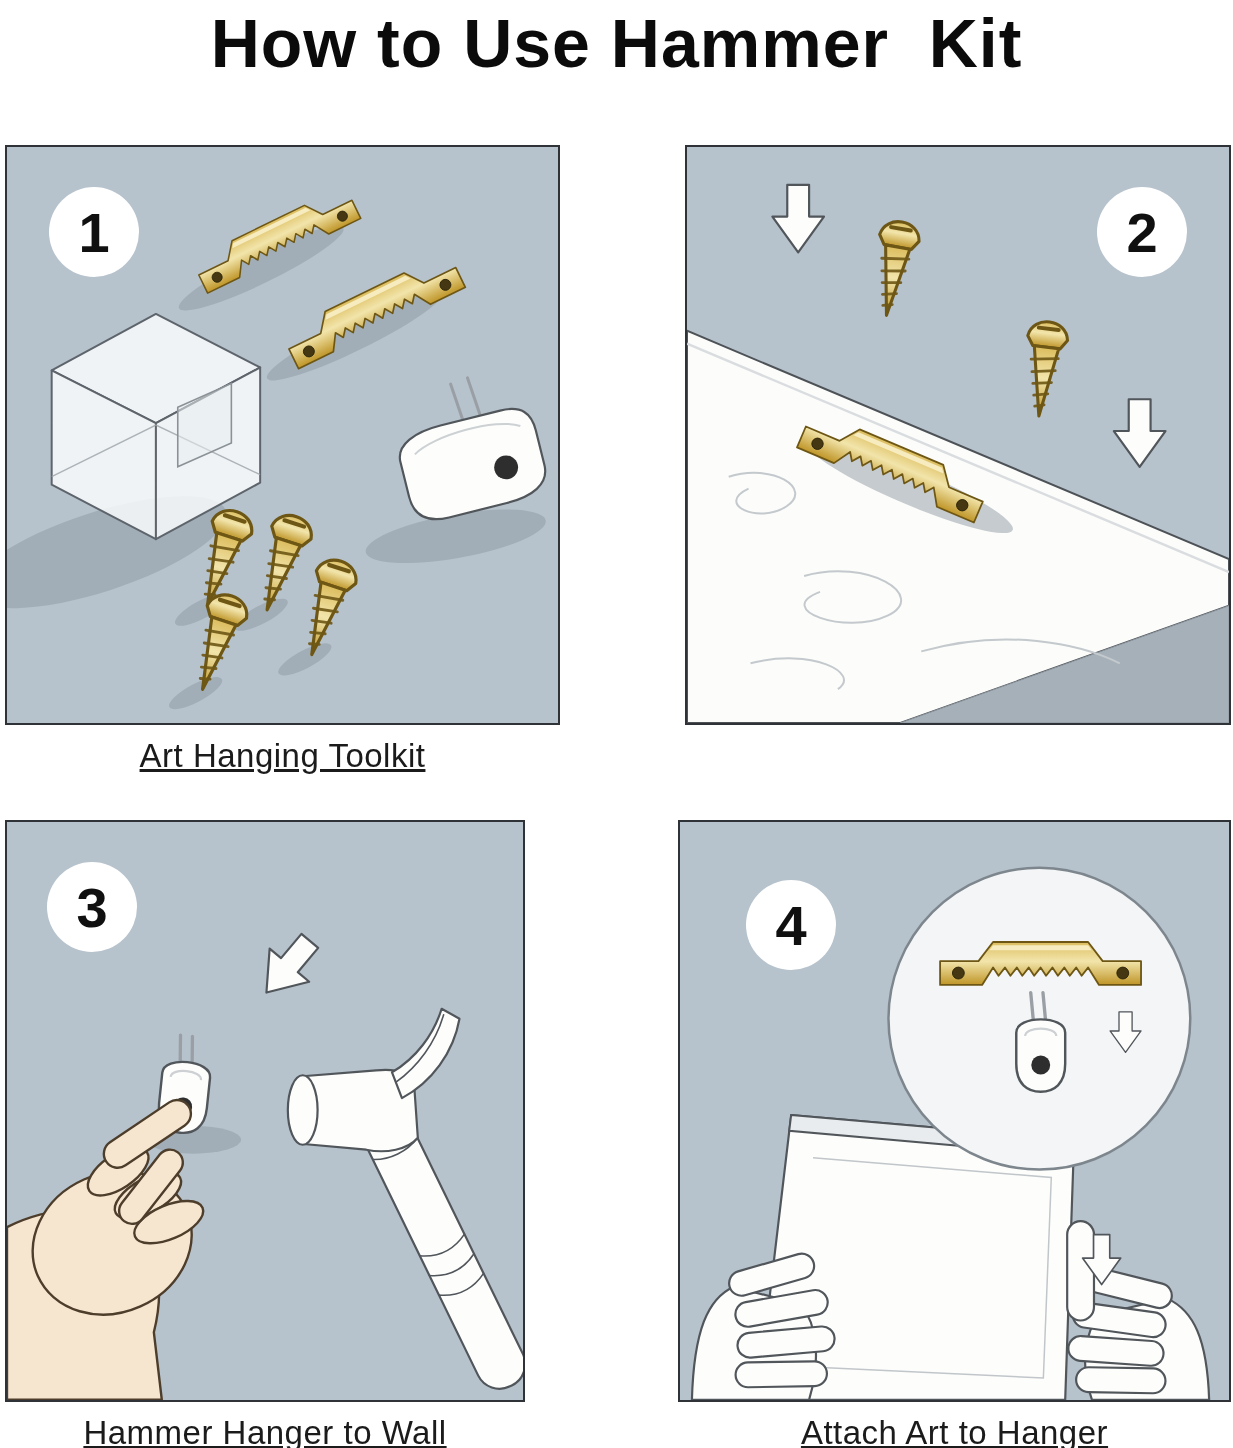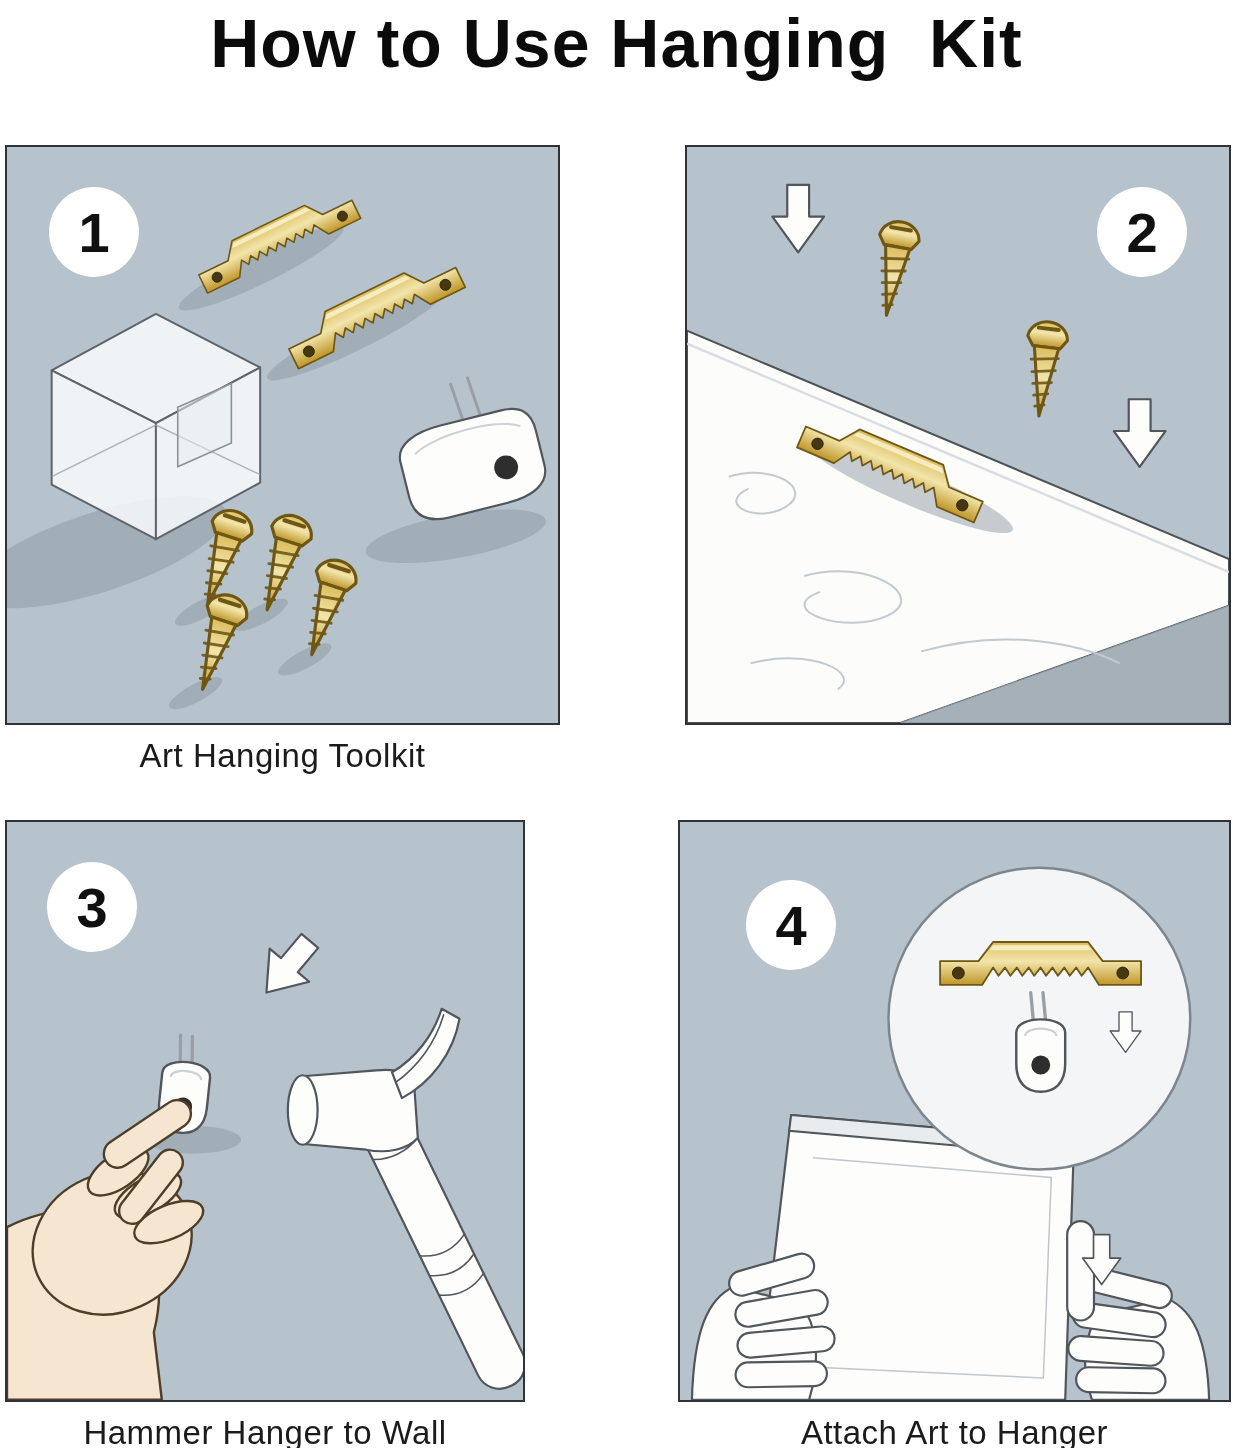--- a/index.html
+++ b/index.html
@@ -20,21 +20,21 @@
   .art { position:absolute; inset:0; width:100%; height:100%; display:block; }
 
   .badge {
     position:absolute; width:90px; height:90px; border-radius:50%;
     background:#ffffff; display:flex; align-items:center; justify-content:center;
     font-size:56px; font-weight:700; color:#101010;
   }
 
   .caption {
     margin-top:12px; text-align:center; font-size:33px;
-    color:#1b1b1b; letter-spacing:0.5px; font-weight:400;
+    color:#1b1b1b; letter-spacing:0.5px; font-weight:400;text-decoration:underline;
   }
 
   
   .gold   { fill:url(#goldGrad); stroke:#6e5715; stroke-width:2; stroke-linejoin:round; }
   .thread { stroke:#6e5715; stroke-width:1.8; fill:none; opacity:0.9; stroke-linecap:round; }
   .hole   { fill:#443712; stroke:#2c2408; stroke-width:1; }
   .white  { fill:#fdfdfc; stroke:#51565b; stroke-width:2.2; stroke-linejoin:round; stroke-linecap:round; }
   .line   { fill:none; stroke:#51565b; stroke-width:1.6; stroke-linecap:round; }
   .pin    { stroke:#999fa4; stroke-width:3; fill:none; stroke-linecap:round; }
   .skin   { fill:#f6e6d0; stroke:#4d3d2b; stroke-width:2.4; stroke-linejoin:round; }
@@ -72,21 +72,21 @@
       <path class="pin" d="M22,14 L19,-18 M33,14 L30,-18"></path>
       <path class="white" d="M6,18 C6,2 50,2 50,18 L50,46 C50,64 40,71 28,71 C16,71 6,64 6,46 Z"></path>
       <path d="M14,21 C14,12 42,12 42,21" fill="none" stroke="#cdd1d4" stroke-width="2"></path>
       <circle cx="28" cy="47" r="8.5" fill="#2e2e2e"></circle>
     </g>
   </defs>
 </svg>
 
 <div class="page">
 
-  <h1 class="title">How to Use Hanging  Kit</h1>
+  <h1 class="title">How to Use Hammer  Kit</h1>
 
   <figure class="panel" style="left:5px;top:145px;width:555px">
     <div class="canvas" style="height:580px">
       <svg class="art" viewBox="0 0 555 580">
         <g>
           <ellipse class="shadow" cx="92" cy="408" rx="135" ry="40" transform="rotate(-18 92 408)"></ellipse>
           <ellipse class="shadow" cx="256" cy="122" rx="92" ry="15" transform="rotate(-26 256 122)"></ellipse>
           <ellipse class="shadow" cx="350" cy="190" rx="98" ry="15" transform="rotate(-26 350 190)"></ellipse>
           <ellipse class="shadow" cx="452" cy="392" rx="92" ry="22" transform="rotate(-10 452 392)"></ellipse>
           <ellipse class="shadow" cx="196" cy="466" rx="30" ry="9" transform="rotate(-28 196 466)"></ellipse>

